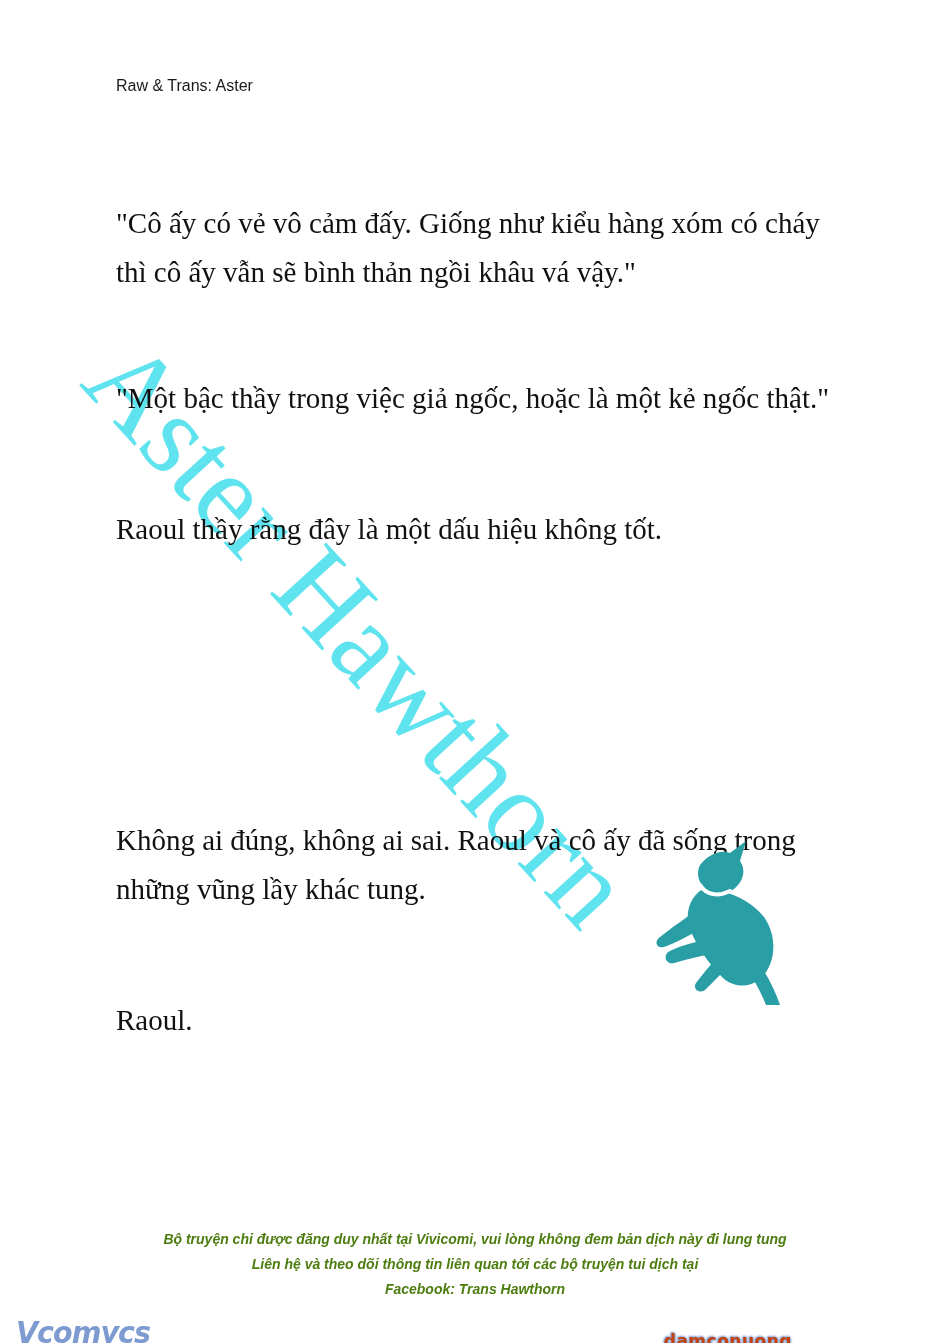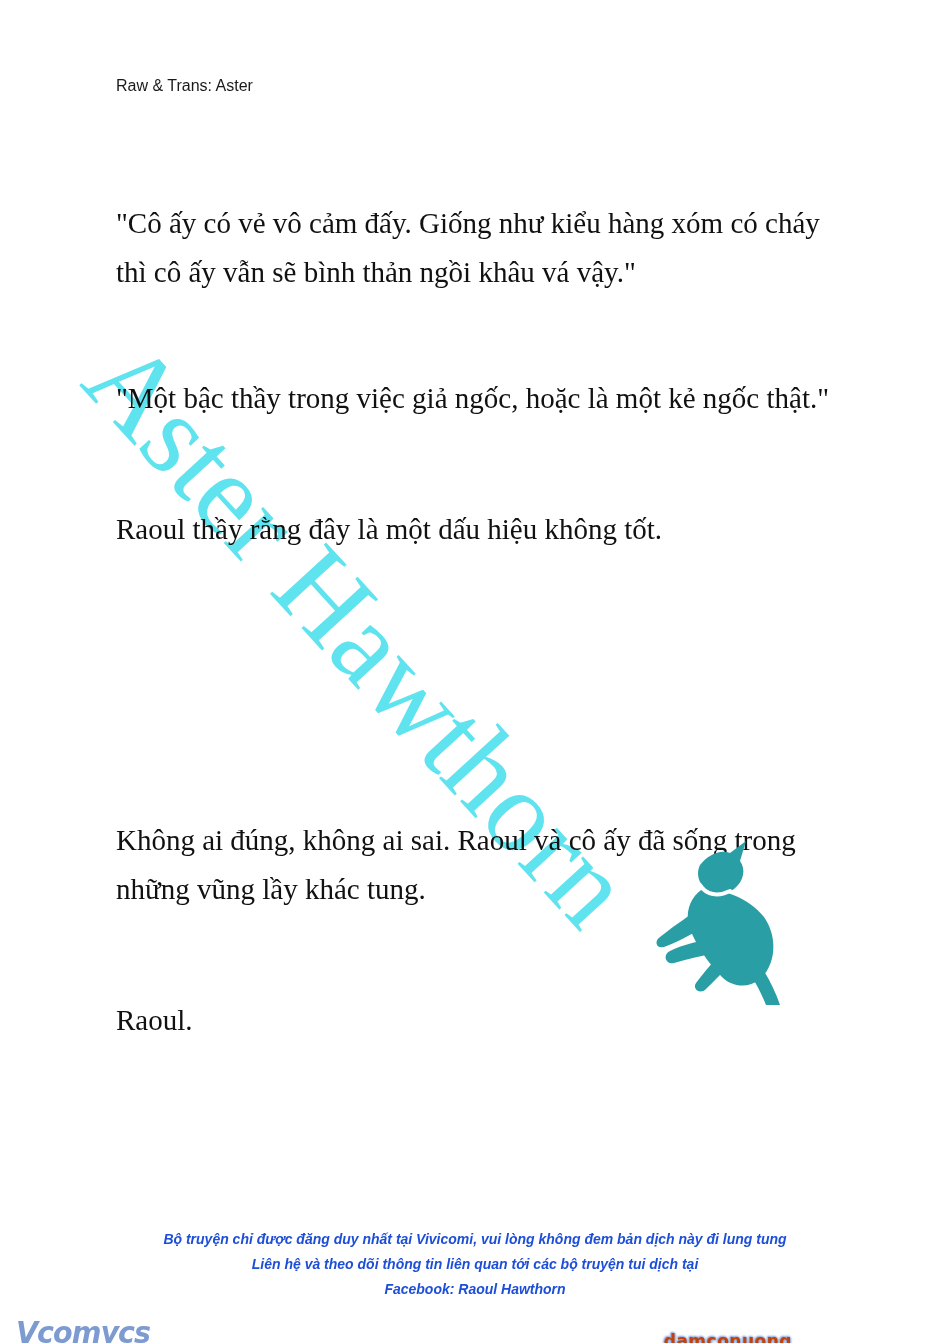--- a/index.html
+++ b/index.html
@@ -72,21 +72,21 @@
       position: absolute;
       left: 0;
       width: 950px;
       top: 1208px;
       text-align: center;
       font-family: "Liberation Sans", sans-serif;
       font-style: italic;
       font-weight: bold;
       font-size: 14px;
       line-height: 25px;
-      color: #1d4ed8;
+      color: #4d7c0f;
     }
     .footer-line { display: block; }
     .logo-vcomycs {
       position: absolute;
       left: 16px;
       top: 1296px;
       font-family: "DejaVu Sans", sans-serif;
       font-style: italic;
       font-weight: bold;
       font-size: 30px;
@@ -170,19 +170,19 @@
 
       <path d="M104 140 C110 150 114 158 118 168 L132 168 C128 156 122 144 116 134 Z"></path>
     </g>
 
     <path d="M52 48 C58 58 70 60 82 54" fill="none" stroke="#ffffff" stroke-width="4" stroke-linecap="round"></path>
   </svg>
 
   <div class="footer">
     <span class="footer-line">Bộ truyện chỉ được đăng duy nhất tại Vivicomi, vui lòng không đem bản dịch này đi lung tung</span>
     <span class="footer-line">Liên hệ và theo dõi thông tin liên quan tới các bộ truyện tui dịch tại</span>
-    <span class="footer-line">Facebook: Raoul Hawthorn</span>
+    <span class="footer-line">Facebook: Trans Hawthorn</span>
   </div>
 
   <div class="logo-vcomycs">Vcomycs</div>
   <div class="logo-damconuong">damconuong</div>
 
 </div>
 
 </body></html>

